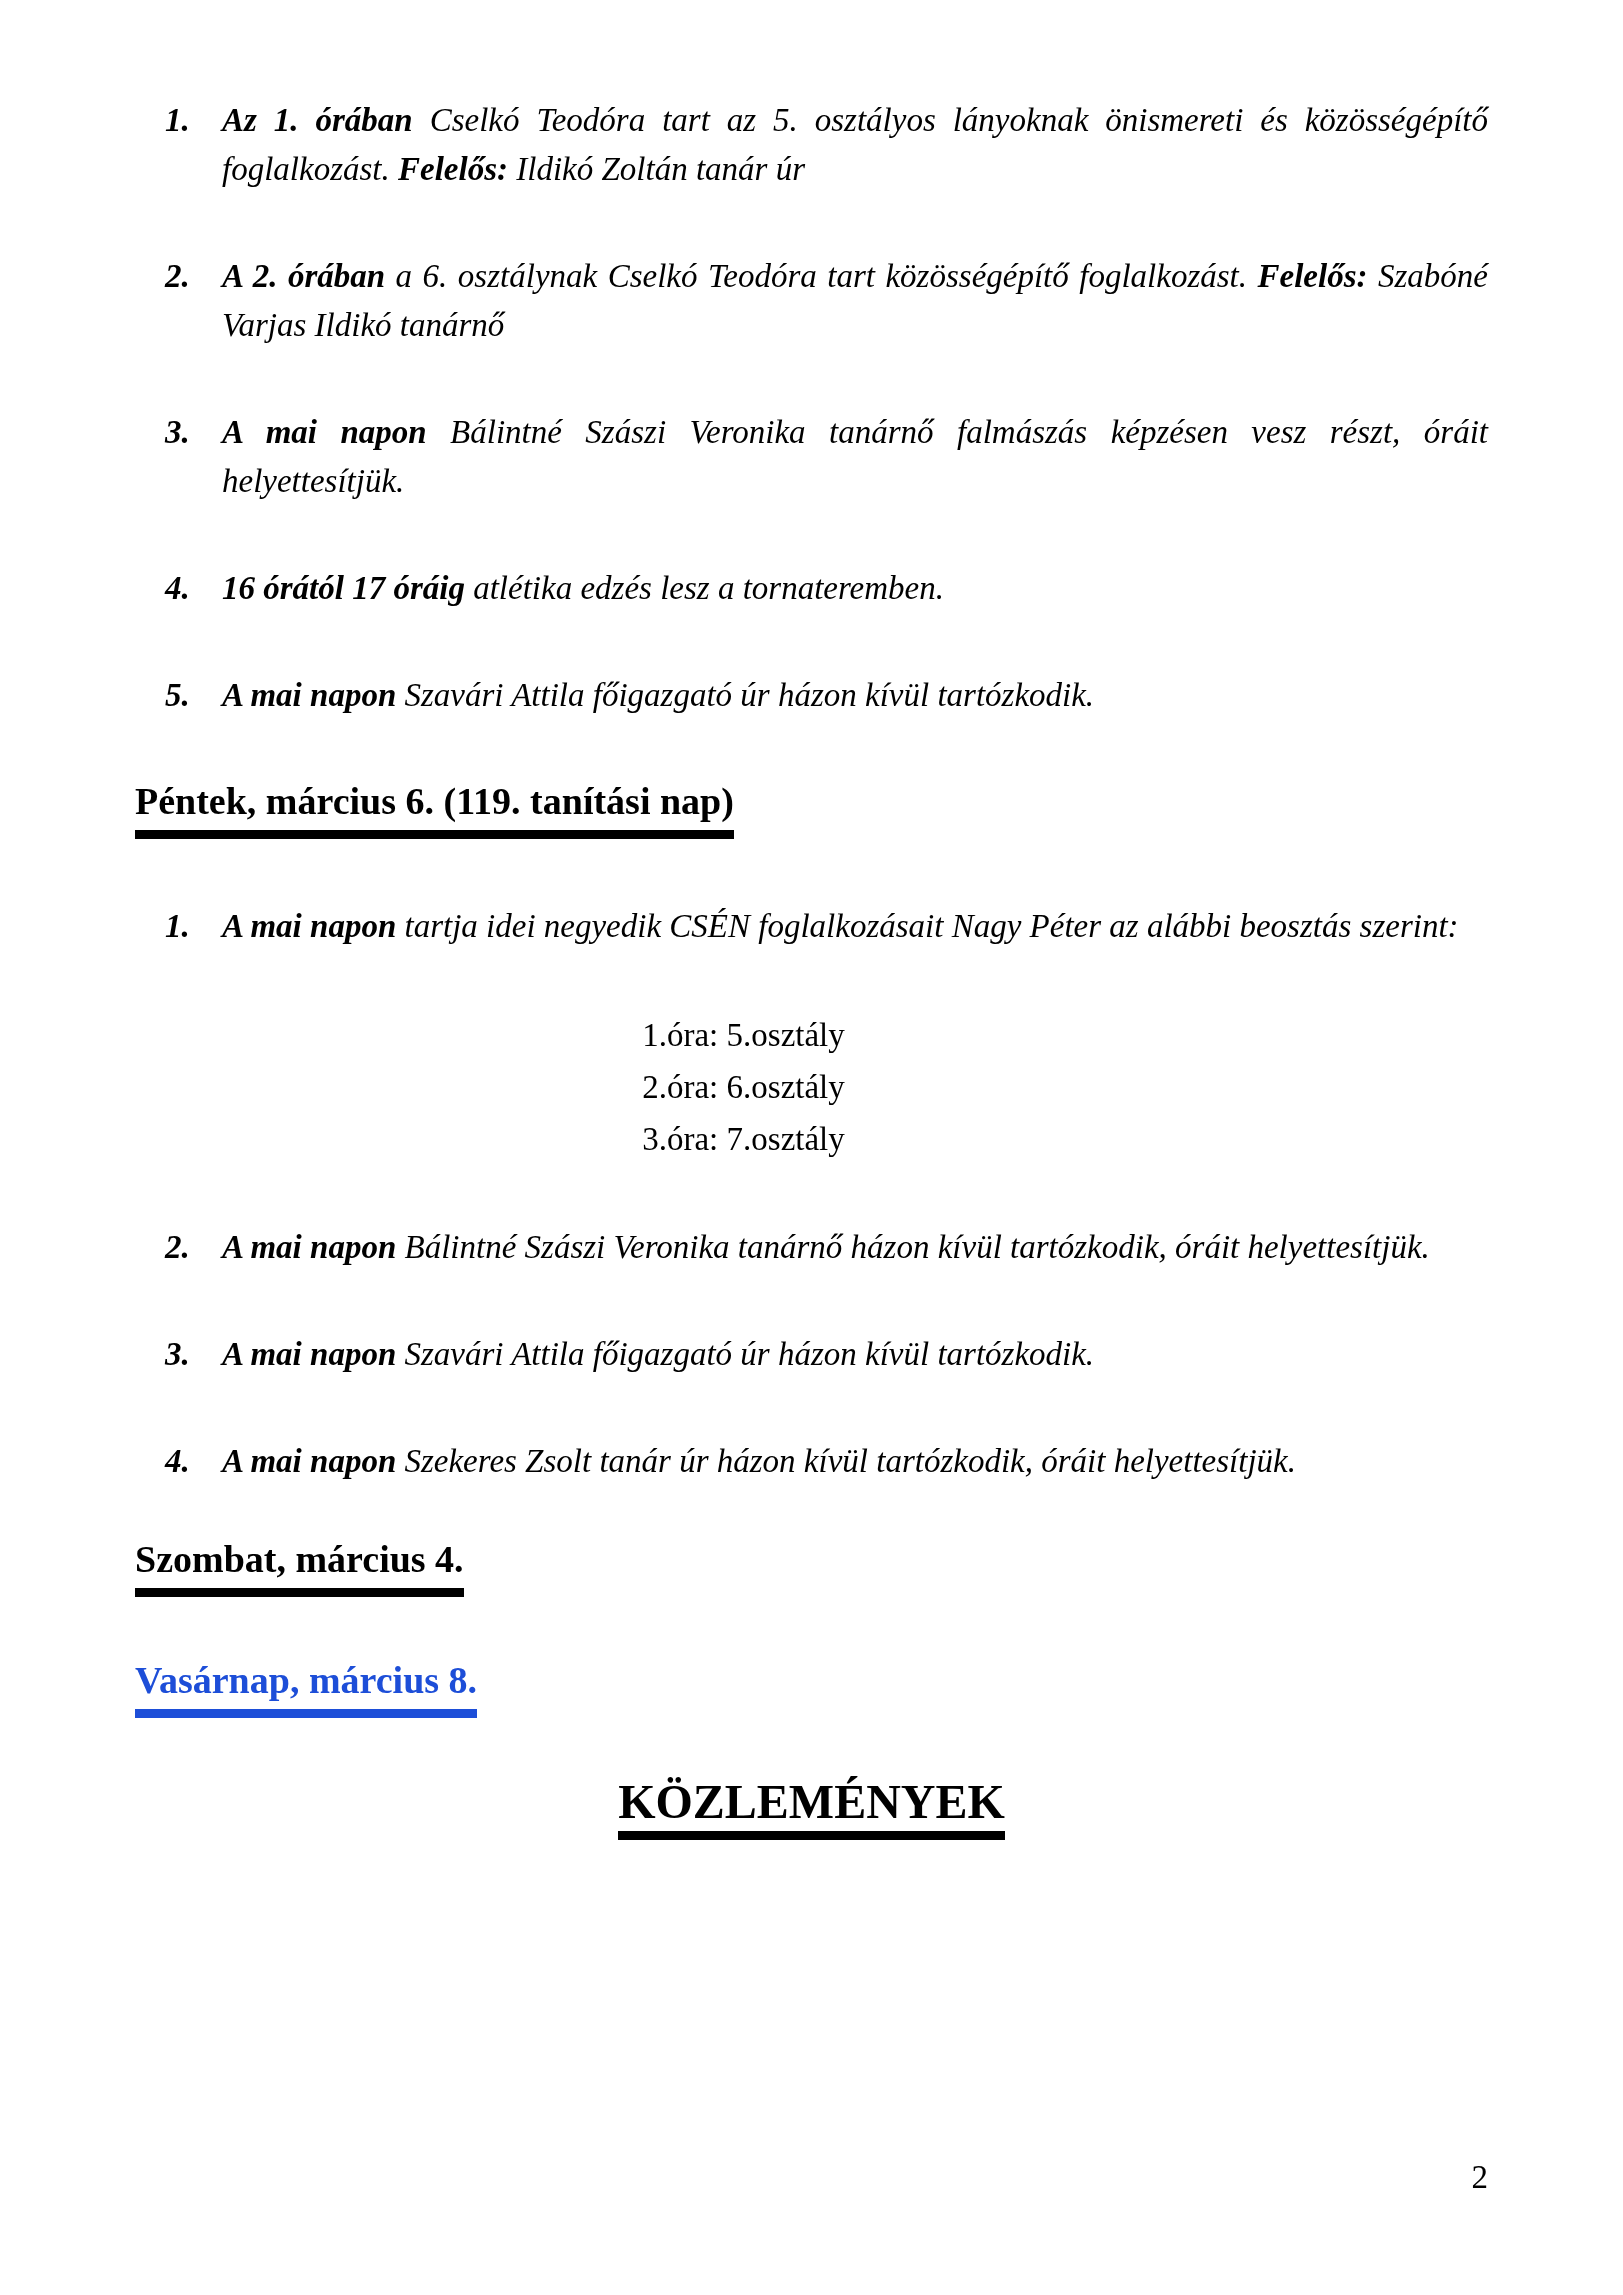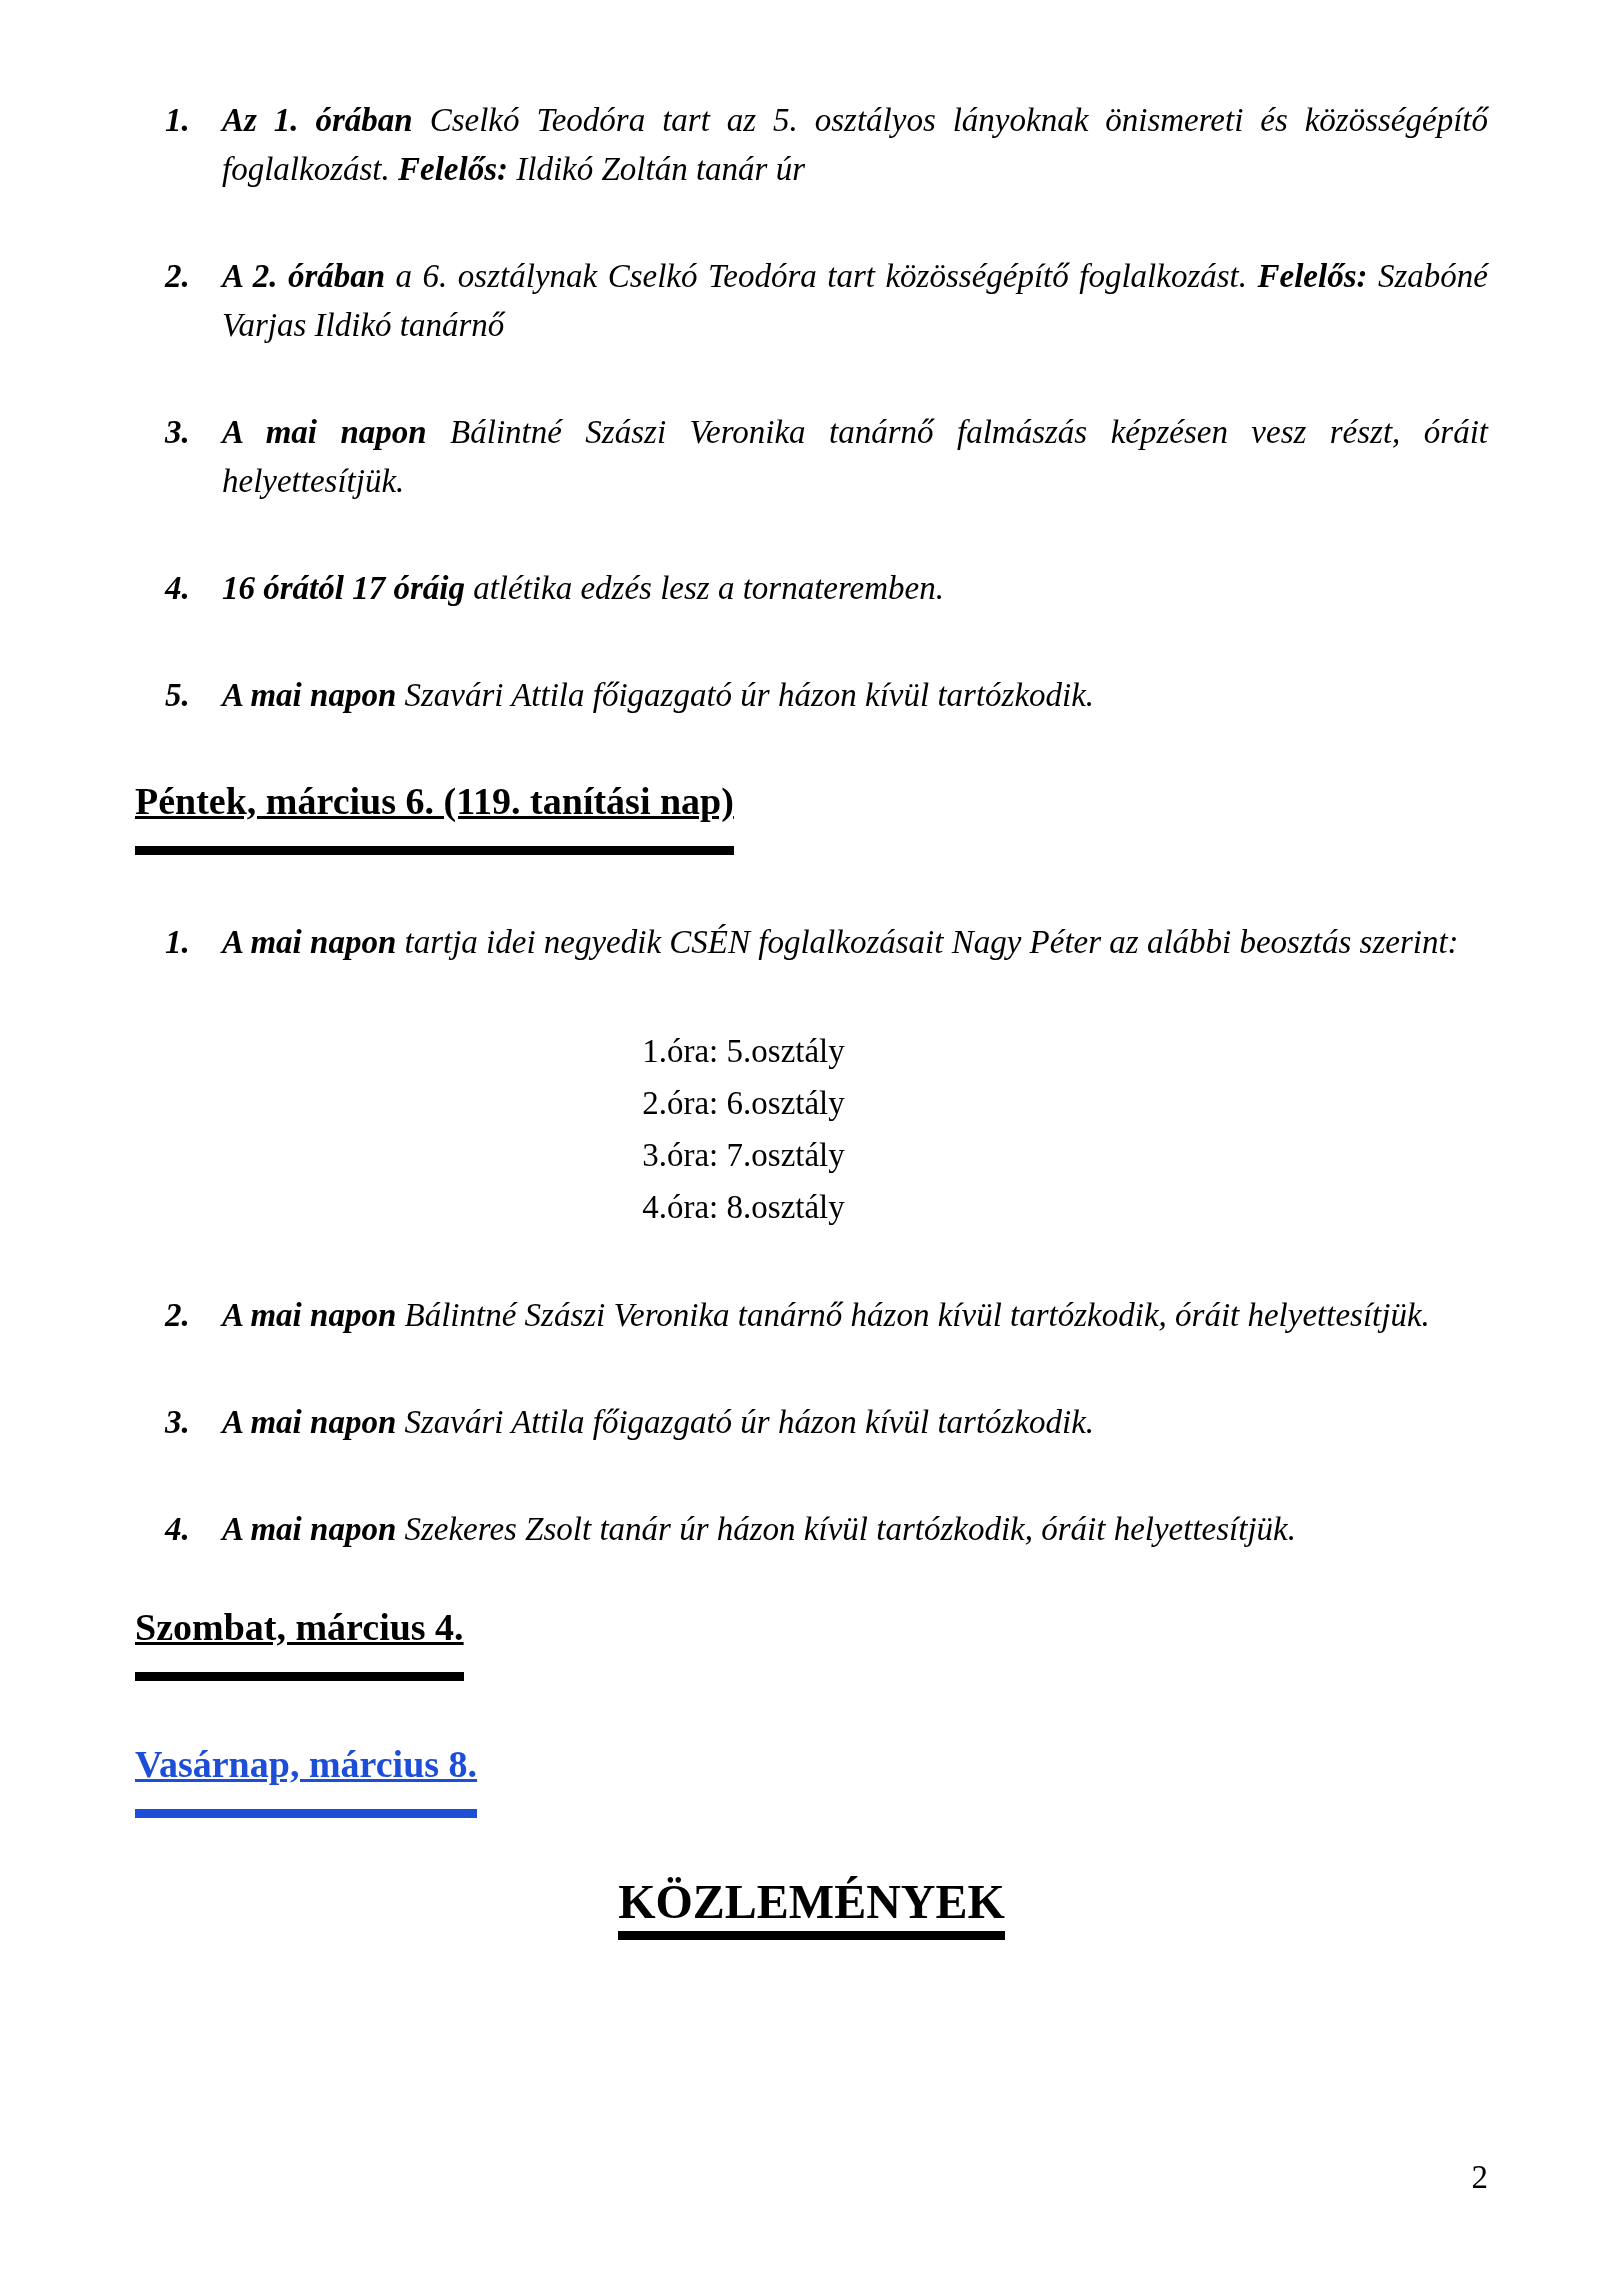--- a/index.html
+++ b/index.html
@@ -47,22 +47,21 @@
   .day-heading {
     font-size: 38px;
     line-height: 47px;
     font-weight: bold;
     font-style: normal;
     margin: 0 0 60px 0;
   }
   .day-heading .underlined {
     display: inline-block;
     border-bottom: 9.2px solid currentColor;
-    padding-bottom: 21px;
-    text-decoration: underline;
+    padding-bottom: 5px;
   }
   #friday-heading { margin-top: 38px; margin-bottom: 63px; }
   #saturday-heading { margin-top: -7.9px; }
   .red { color: #1d4ed8; }
   
   .schedule {
     margin: 0 0 58px 0;
     padding-right: 136px;
     text-align: center;
     font-size: 33px;
@@ -135,21 +134,20 @@
 
       <div class="item">
         <span class="num">1.</span>
         <b>A mai napon</b><span> tartja idei negyedik CSÉN foglalkozásait Nagy Péter az alábbi beosztás szerint:</span>
       </div>
 
       <div class="schedule">
         <div>1.óra: 5.osztály</div>
         <div>2.óra: 6.osztály</div>
         <div>3.óra: 7.osztály</div>
-        <div>4.óra: 8.osztály</div>
       </div>
 
       <div class="item">
         <span class="num">2.</span>
         <b>A mai napon</b><span> Bálintné Szászi Veronika tanárnő házon kívül tartózkodik, óráit helyettesítjük.</span>
       </div>
 
       <div class="item">
         <span class="num">3.</span>
         <b>A mai napon</b><span> Szavári Attila főigazgató úr házon kívül tartózkodik.</span>

